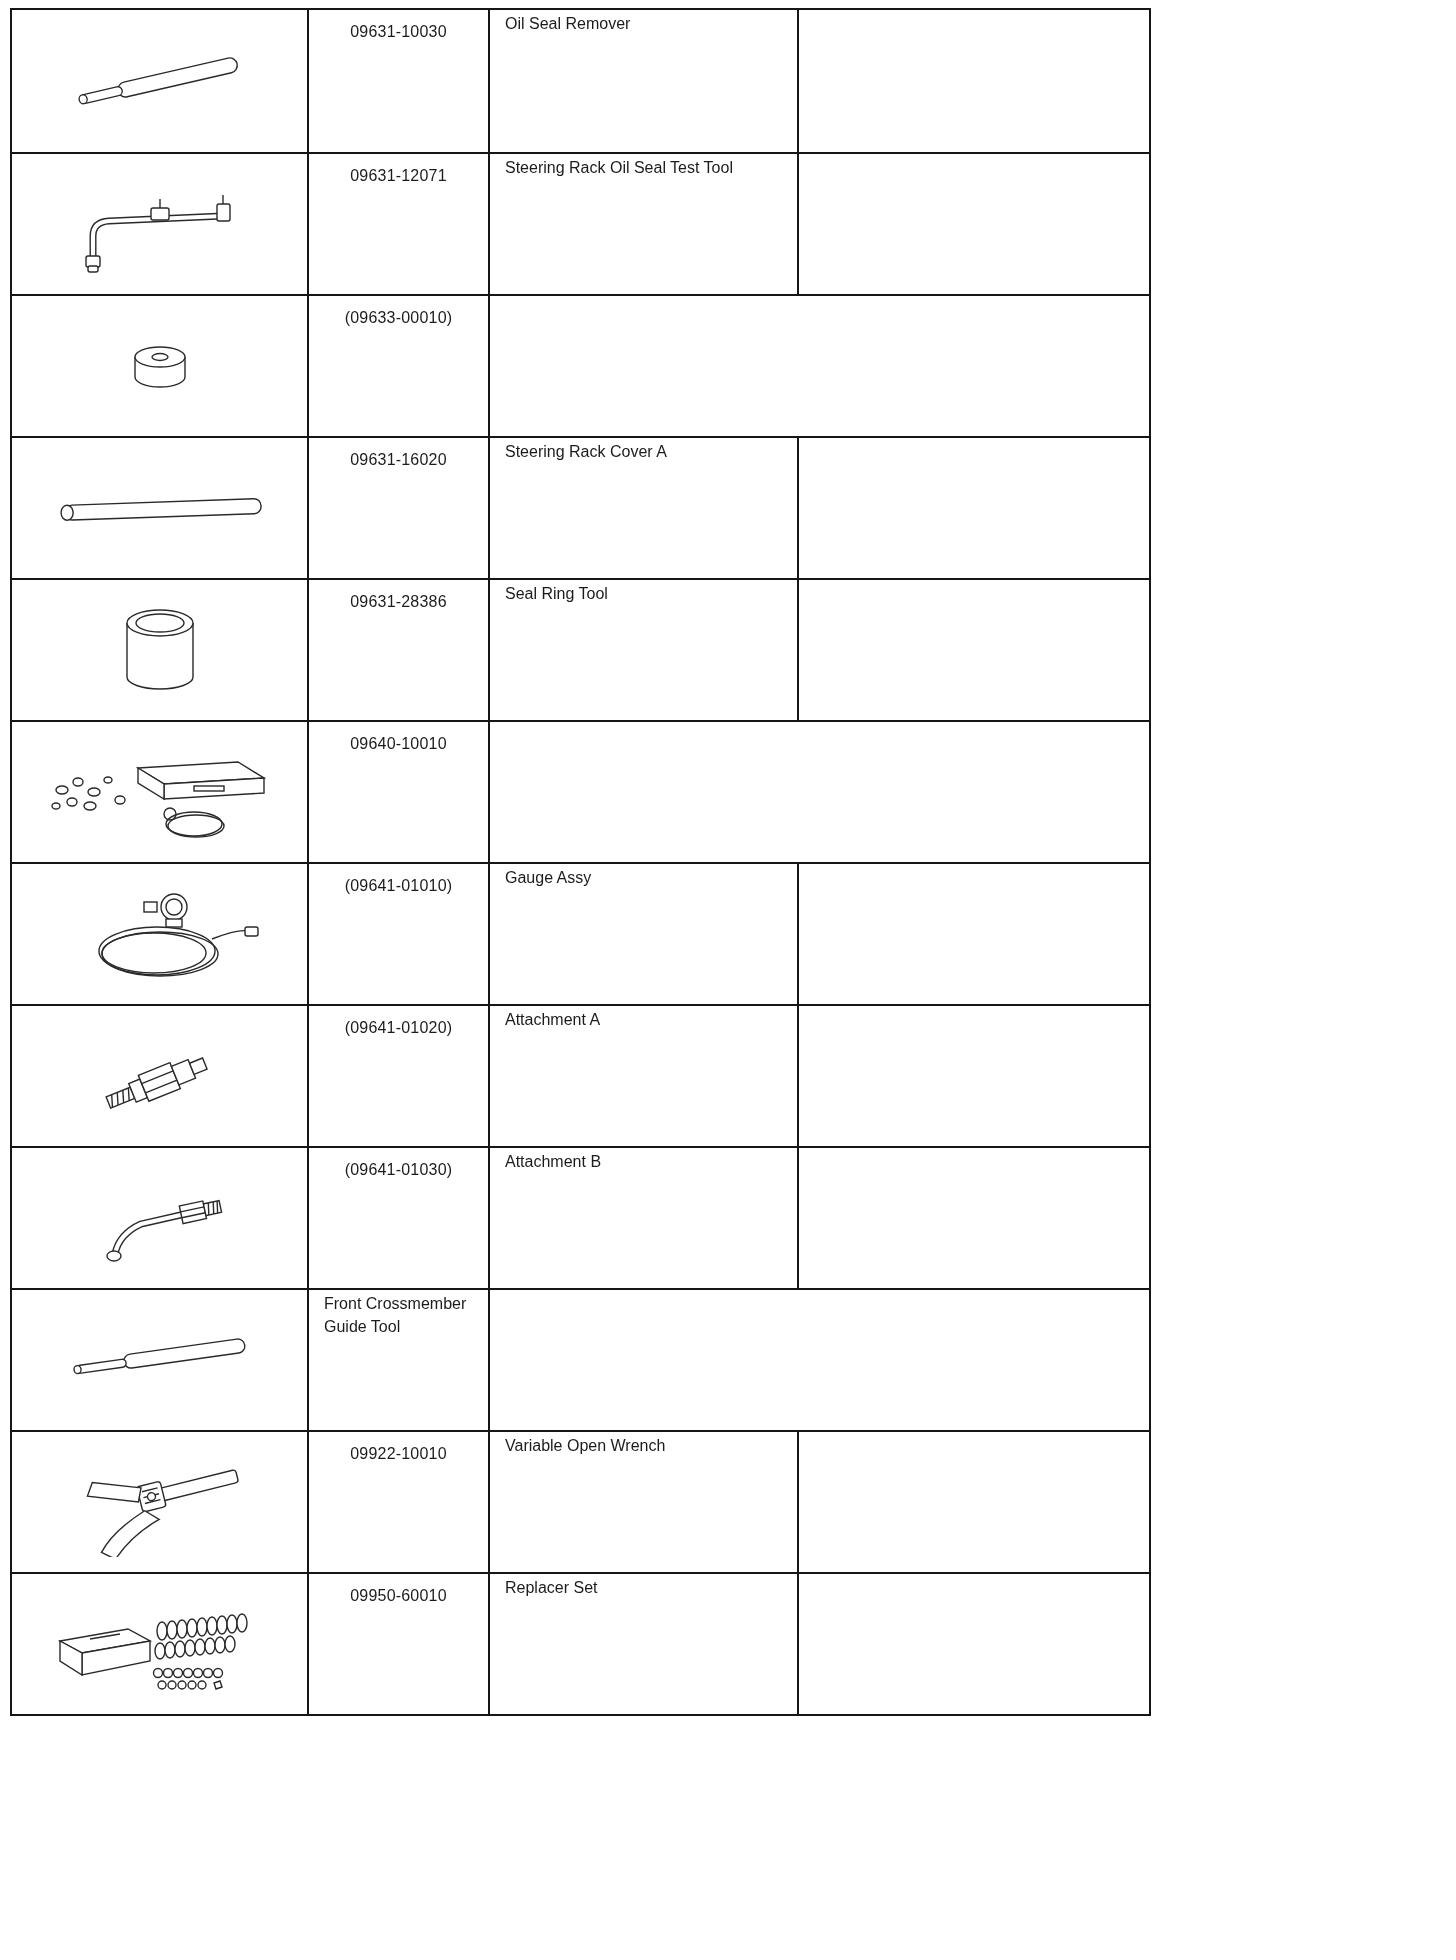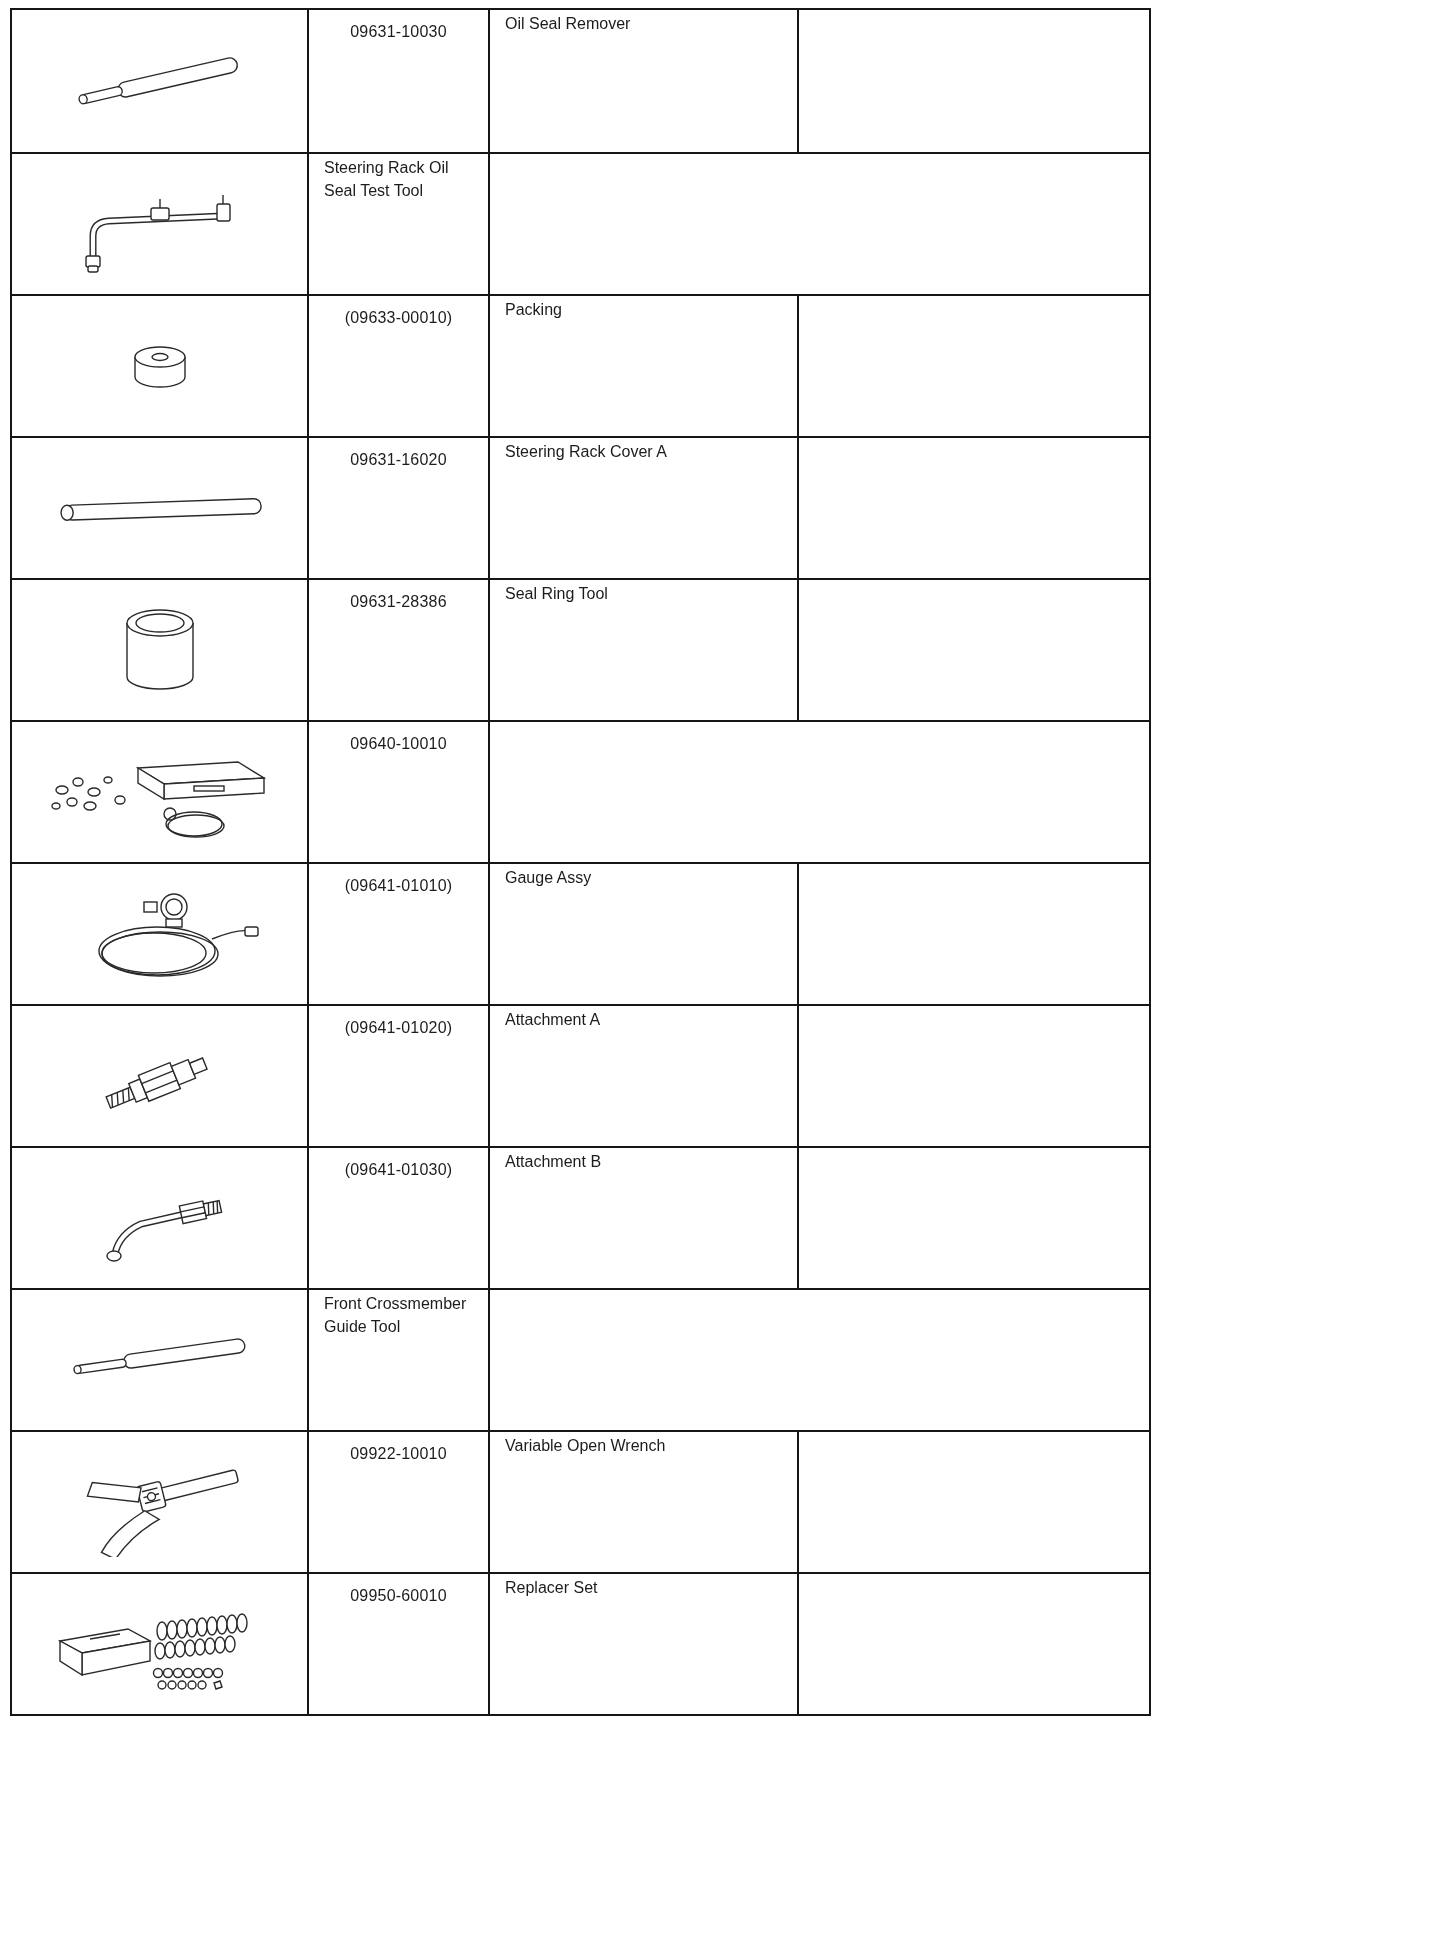--- a/index.html
+++ b/index.html
@@ -88,36 +88,36 @@
     <path class="tube-i" d="M38 88 L38 62 Q38 48 54 47 L168 42"></path>
     <rect class="ln" x="31" y="82" width="14" height="11" rx="2"></rect>
     <rect class="ln" x="33" y="92" width="10" height="6" rx="2"></rect>
     <rect class="ln" x="96" y="34" width="18" height="12" rx="2"></rect>
     <path class="lnf" d="M105 34 L105 25"></path>
     <rect class="ln" x="162" y="30" width="13" height="17" rx="2"></rect>
     <path class="lnf" d="M168 30 L168 21"></path>
   </svg>
 </div>
     </div>
+    <div class="cell cell-part">09631-12071</div>
     <div class="cell cell-name">Steering Rack Oil Seal Test Tool</div>
     <div class="cell cell-empty"></div>
   </div>
 
   <div class="row">
     <div class="cell cell-ill">
       <div class="illustration">
   <svg width="70" height="62" viewBox="0 0 70 62">
     <path class="ln" d="M10 22 L10 42 A25 10 0 0 0 60 42 L60 22"></path>
     <ellipse class="ln" cx="35" cy="22" rx="25" ry="10"></ellipse>
     <ellipse class="ln" cx="35" cy="22" rx="8" ry="3.5"></ellipse>
   </svg>
 </div>
     </div>
     <div class="cell cell-part">(09633-00010)</div>
-    <div class="cell cell-name">Packing</div>
     <div class="cell cell-empty"></div>
   </div>
 
   <div class="row">
     <div class="cell cell-ill">
       <div class="illustration">
   <svg width="230" height="60" viewBox="0 0 230 60">
     <g transform="rotate(-2 115 30)">
       <rect class="ln" x="20" y="24" width="196" height="15" rx="7"></rect>
       <ellipse class="ln" cx="22" cy="31.5" rx="6" ry="7.5"></ellipse>

